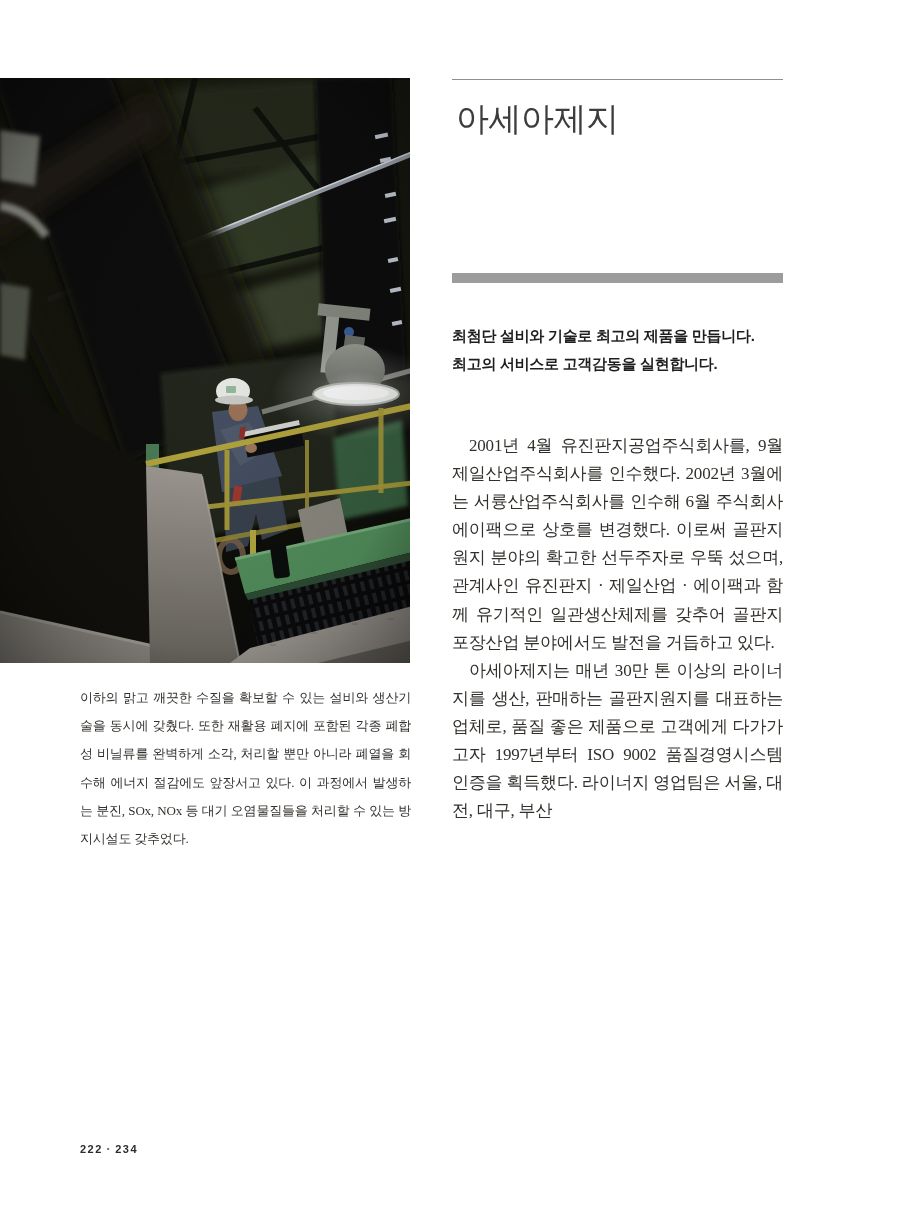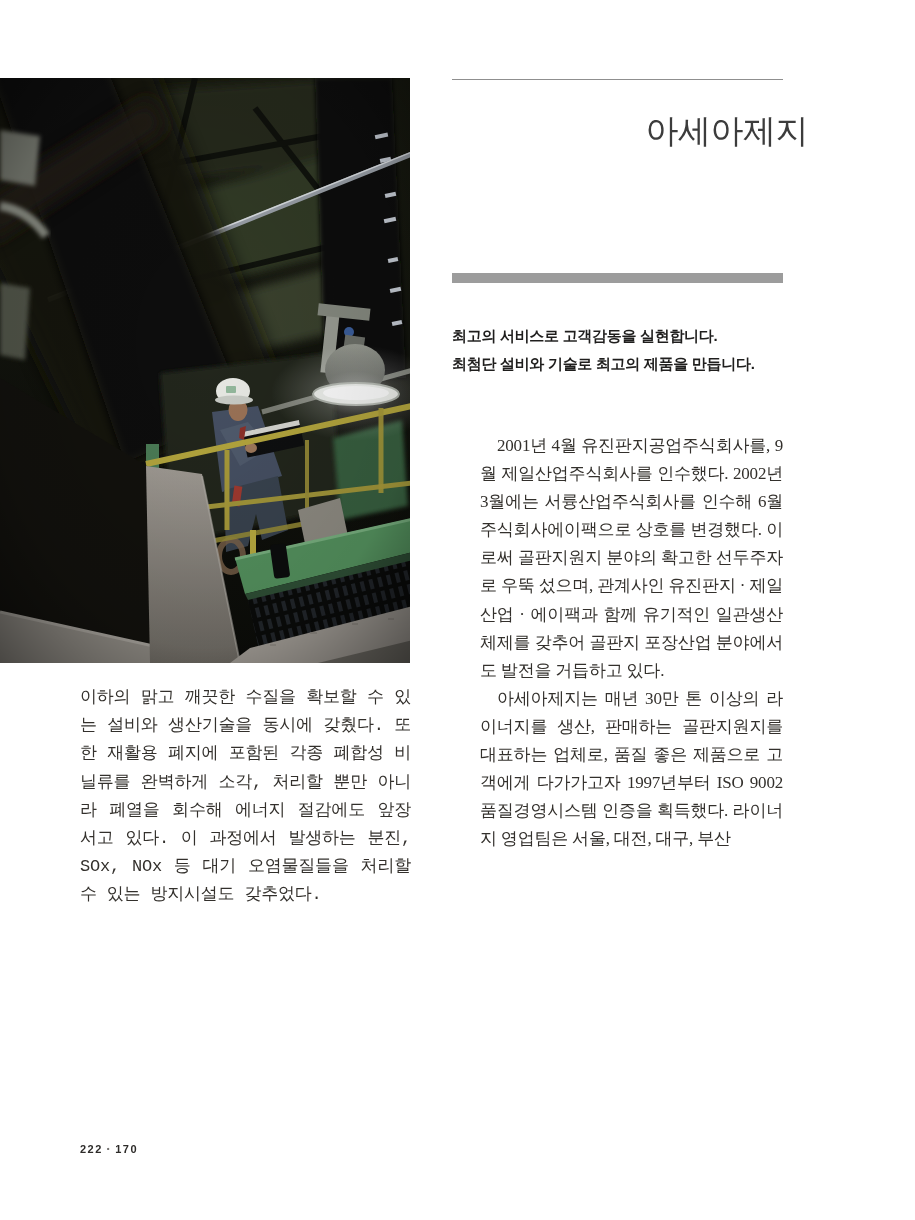--- a/index.html
+++ b/index.html
@@ -10,51 +10,51 @@
   }
   
   .photo{
     position:absolute;left:0;top:78px;width:410px;height:585px;
     overflow:hidden;background:#0d0e0b;
   }
   .photo svg{display:block;width:100%;height:100%;}
   
   .caption{
     position:absolute;left:80px;top:684px;width:331px;
-    font-size:17px;line-height:28.2px;color:#33302c;
-    text-align:justify;letter-spacing:-0.2px;font-family:Liberation Mono, monospace;
+    font-size:13px;line-height:28.2px;color:#33302c;
+    text-align:justify;letter-spacing:-0.2px;
   }
   .folio{
     position:absolute;left:80px;top:1143px;
     font-family:"Liberation Sans","DejaVu Sans",sans-serif;
     font-size:11px;font-weight:bold;letter-spacing:1.5px;color:#2d2b29;
   }
   .folio .dot{font-size:8px;vertical-align:2px;margin:0 4px;color:#6f6d6a;}
   
   .right-col{position:absolute;left:452px;top:0;width:331px;}
   .rule{position:absolute;left:0;top:79px;width:331px;height:1px;background:#8f8f8f;}
   .title{
-    position:absolute;left:0;top:92px;width:340px;margin:16px;
+    position:absolute;left:0;top:92px;width:340px;margin:4px;
     font-size:33px;line-height:46px;font-weight:400;color:#3c3c3c;
-    letter-spacing:-0.5px;white-space:nowrap;text-align:right;
+    letter-spacing:-0.5px;white-space:nowrap;
   }
   .graybar{position:absolute;left:0;top:273px;width:331px;height:10px;background:#9c9c9c;}
   .slogan{
     position:absolute;left:0;top:322px;width:340px;
     font-family:"Liberation Sans","DejaVu Sans",sans-serif;
     font-size:15px;font-weight:bold;line-height:27.5px;color:#1f1e1d;
     letter-spacing:-0.3px;
   }
   .bodytext{
     position:absolute;left:0;top:432px;width:331px;
     font-size:17px;line-height:28.1px;color:#33302c;
     text-align:justify;letter-spacing:-0.2px;
   }
   .bodytext p{margin:0;}
-  .bodytext p.ind{text-indent:1em;margin-left:28px;}
+  .bodytext p.ind{text-indent:1em;}
 </style>
 </head>
 <body>
 
 <div class="page">
 
   <div class="photo">
     <svg viewBox="0 0 410 585" preserveAspectRatio="none">
       <defs>
         <linearGradient id="g-bg" x1="0" y1="0" x2="0" y2="1">
@@ -199,30 +199,30 @@
         <rect x="388" y="540" width="6" height="2"></rect>
       </g>
 
       <rect x="0" y="0" width="410" height="585" fill="url(#g-vig)"></rect>
     </svg>
   </div>
 
   <div class="caption">이하의 맑고 깨끗한 수질을 확보할 수 있는 설비와 생산기술을 동시에 갖췄다. 또한 재활용 폐지에 포함된 각종 폐합성 비닐류를 완벽하게 소각, 처리할 뿐만 아니라 폐열을 회수해 에너지 절감에도 앞장서고 있다. 이 과정에서 발생하는 분진, SOx, NOx 등 대기 오염물질들을 처리할 수 있는 방지시설도 갖추었다.</div>
 
   <div class="folio">
-    <span>222</span><span class="dot">•</span><span>170</span>
+    <span>222</span><span class="dot">•</span><span>234</span>
   </div>
 
   <div class="right-col">
     <div class="rule"></div>
     <h1 class="title"><span>아세아제지</span><br></h1>
     <div class="graybar"></div>
     <div class="slogan">
+      <div>최첨단 설비와 기술로 최고의 제품을 만듭니다.</div>
       <div>최고의 서비스로 고객감동을 실현합니다.</div>
-      <div>최첨단 설비와 기술로 최고의 제품을 만듭니다.</div>
     </div>
     <div class="bodytext">
       <p class="ind">2001년 4월 유진판지공업주식회사를, 9월 제일산업주식회사를 인수했다. 2002년 3월에는 서륭산업주식회사를 인수해 6월 주식회사에이팩으로 상호를 변경했다. 이로써 골판지원지 분야의 확고한 선두주자로 우뚝 섰으며, 관계사인 유진판지 · 제일산업 · 에이팩과 함께 유기적인 일관생산체제를 갖추어 골판지 포장산업 분야에서도 발전을 거듭하고 있다.</p>
       <p class="ind">아세아제지는 매년 30만 톤 이상의 라이너지를 생산, 판매하는 골판지원지를 대표하는 업체로, 품질 좋은 제품으로 고객에게 다가가고자 1997년부터 ISO 9002 품질경영시스템 인증을 획득했다. 라이너지 영업팀은 서울, 대전, 대구, 부산</p>
     </div>
   </div>
 
 </div>
 
 </body></html>

